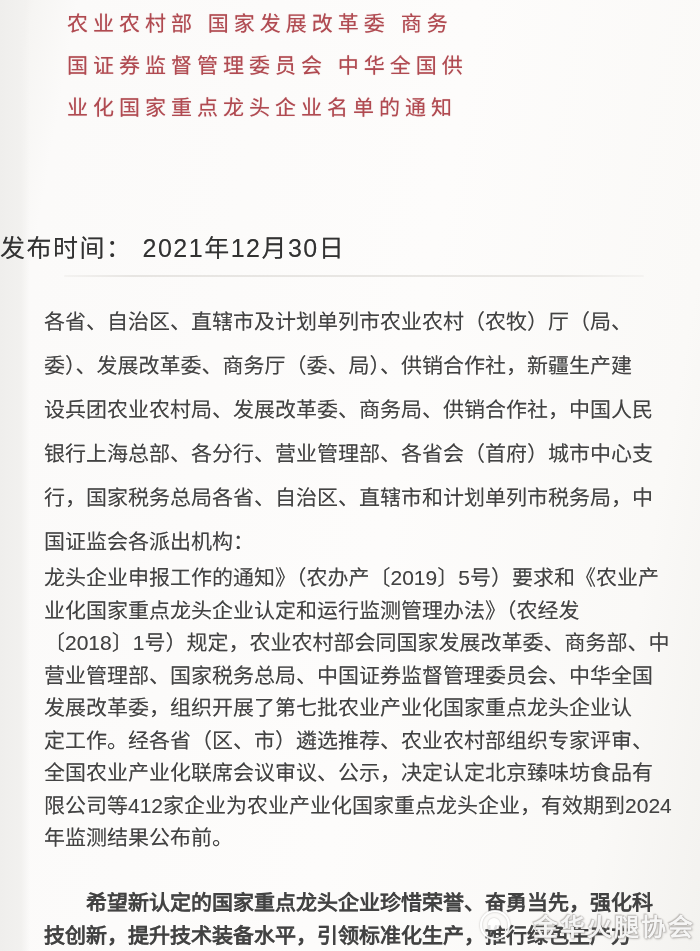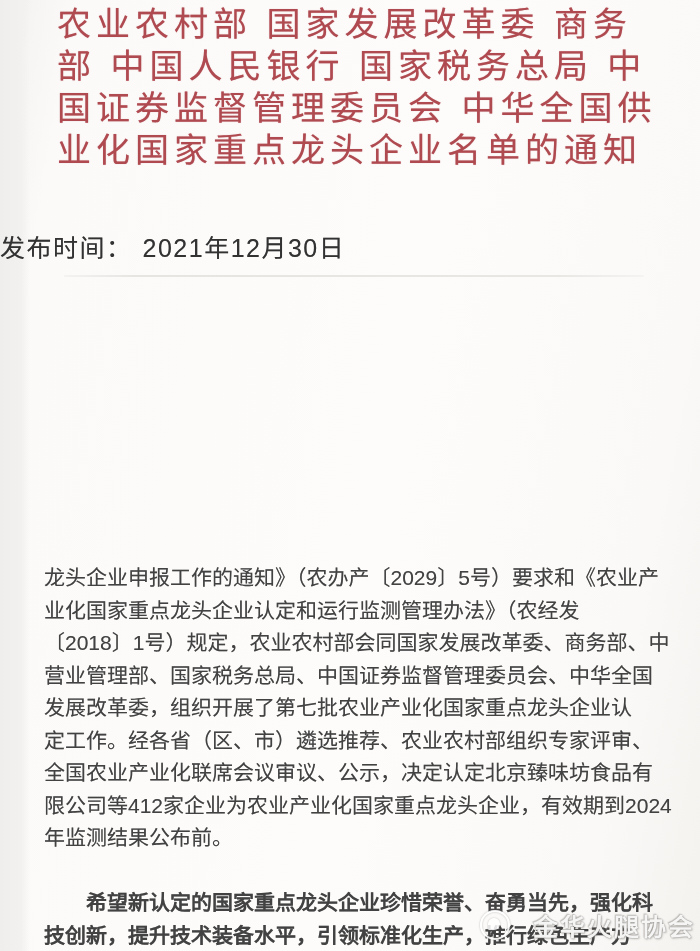--- a/index.html
+++ b/index.html
@@ -10,22 +10,22 @@
     overflow: hidden;
     background:
       linear-gradient(100deg, #eceae8 0%, #f6f5f3 4%, #fbfaf9 9%, #fdfcfb 55%, #faf9f7 86%, #f3f2ef 100%);
     font-family: "Liberation Sans", "DejaVu Sans", sans-serif;
   }
   .edge-strip {
     position: absolute; left: 0; top: 0; bottom: 0; width: 30px;
     background: linear-gradient(90deg, #efeeec 0%, #f2f1ef 70%, rgba(252,251,250,0) 100%);
   }
   .title {
-    position: absolute; top: 3px; left: 57px; width: 600px;
-    font-size: 34px; line-height: 42px; letter-spacing: 5px;
+    position: absolute; top: 3px; left: 67px; width: 600px;
+    font-size: 21px; line-height: 42px; letter-spacing: 5px;
     color: #b04a51; font-weight: 500;
     text-shadow: 0 0 0.8px rgba(176,74,81,0.55);
   }
   .title .t-line { white-space: nowrap; }
   .publish {
     position: absolute; top: 228px; left: 0; width: 100%;
     text-align: left; font-size: 25px; letter-spacing: 1.5px;
     color: #323232; text-shadow: 0 0 0.6px rgba(50,50,50,0.4);
   }
   .publish .date { margin-left: 10px; }
@@ -67,34 +67,41 @@
   }
 </style>
 </head>
 <body>
 
 <div class="page">
   <div class="edge-strip"></div>
 
   <h1 class="title" style="margin:0; font-weight:500;">
     <div class="t-line">农业农村部 国家发展改革委 商务</div>
-    <div class="t-line">部 中国人民银行 国家税务总局 中</div>
     <div class="t-line">国证券监督管理委员会 中华全国供</div>
     <div class="t-line">业化国家重点龙头企业名单的通知</div>
   </h1>
 
   <div class="publish">
     <span>发布时间：</span><span class="date">2021年12月30日</span>
   </div>
 
   <div class="divider"></div>
 
+  <div class="para p1">
+    <div class="b-line">各省、自治区、直辖市及计划单列市农业农村（农牧）厅（局、</div>
+    <div class="b-line">委）、发展改革委、商务厅（委、局）、供销合作社，新疆生产建</div>
+    <div class="b-line">设兵团农业农村局、发展改革委、商务局、供销合作社，中国人民</div>
+    <div class="b-line">银行上海总部、各分行、营业管理部、各省会（首府）城市中心支</div>
+    <div class="b-line">行，国家税务总局各省、自治区、直辖市和计划单列市税务局，中</div>
+    <div class="b-line">国证监会各派出机构：</div>
+  </div>
 
   <div class="para p2">
-    <div class="b-line">龙头企业申报工作的通知》（农办产〔2029〕5号）要求和《农业产</div>
+    <div class="b-line">龙头企业申报工作的通知》（农办产〔2019〕5号）要求和《农业产</div>
     <div class="b-line">业化国家重点龙头企业认定和运行监测管理办法》（农经发</div>
     <div class="b-line">〔2018〕1号）规定，农业农村部会同国家发展改革委、商务部、中</div>
     <div class="b-line">营业管理部、国家税务总局、中国证券监督管理委员会、中华全国</div>
     <div class="b-line">发展改革委，组织开展了第七批农业产业化国家重点龙头企业认</div>
     <div class="b-line">定工作。经各省（区、市）遴选推荐、农业农村部组织专家评审、</div>
     <div class="b-line">全国农业产业化联席会议审议、公示，决定认定北京臻味坊食品有</div>
     <div class="b-line">限公司等412家企业为农业产业化国家重点龙头企业，有效期到2024</div>
     <div class="b-line">年监测结果公布前。</div>
   </div>
 

